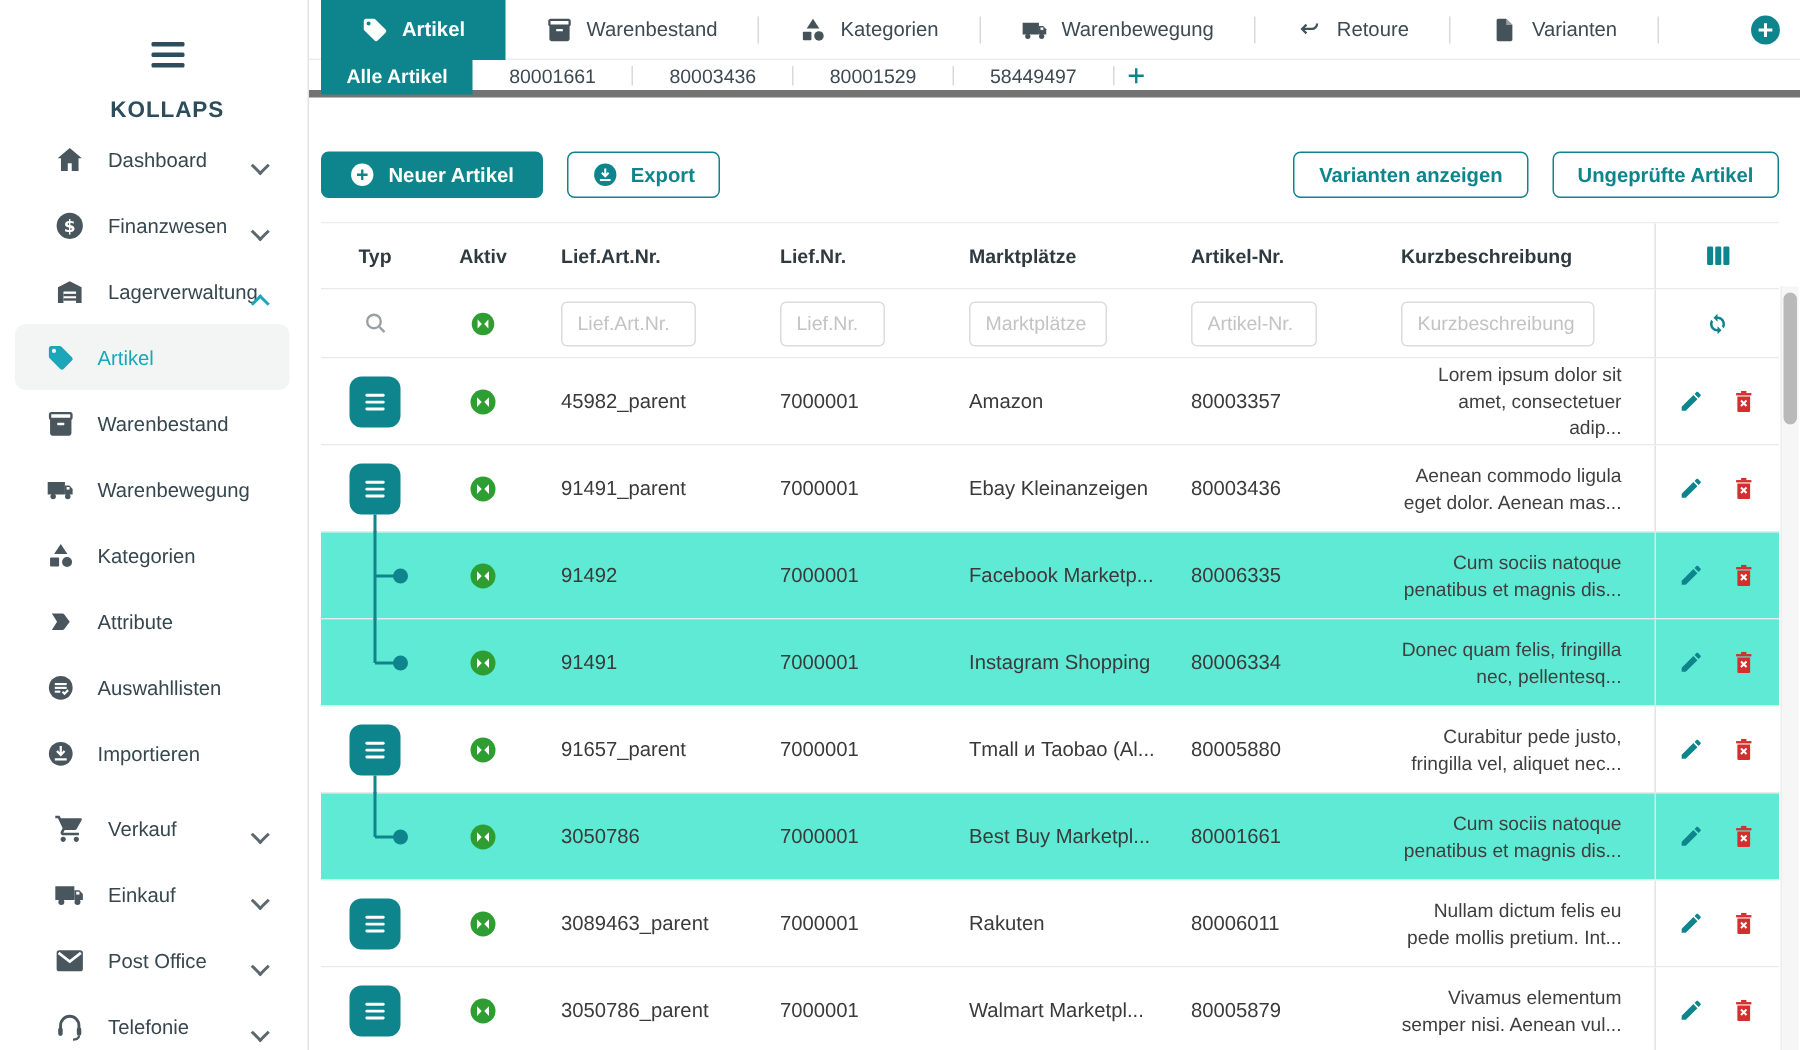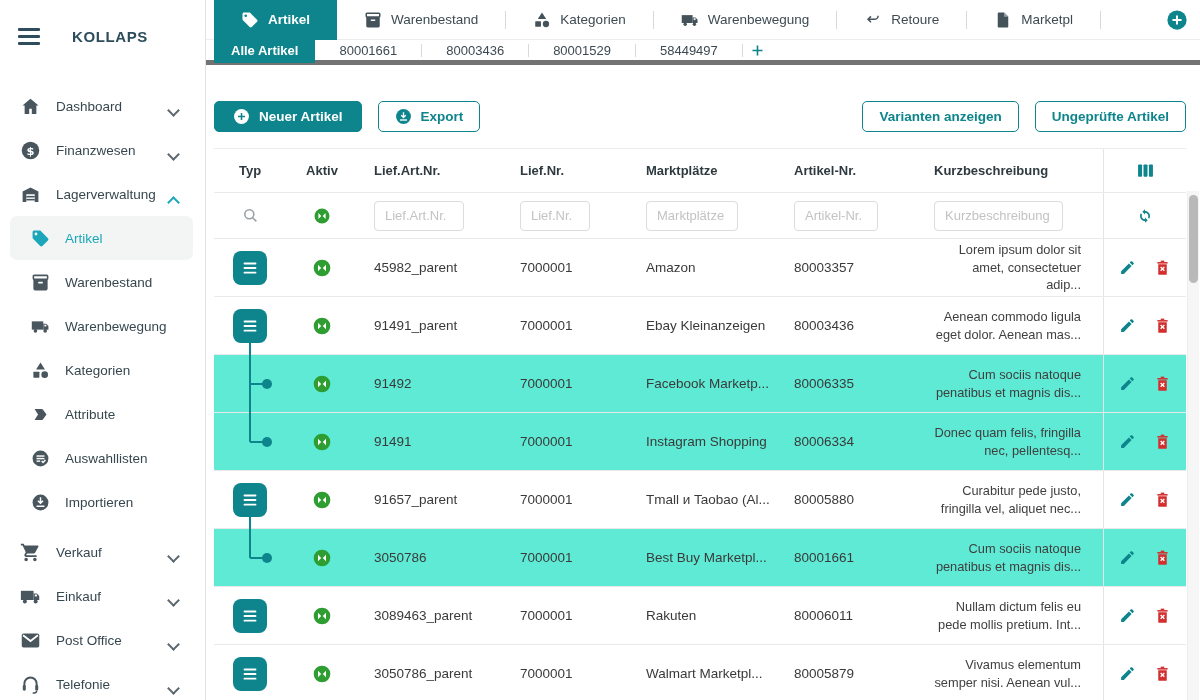--- a/index.html
+++ b/index.html
@@ -3,26 +3,26 @@
 <meta charset="utf-8">
 <style>
   * { margin:0; padding:0; box-sizing:border-box; }
   html,body { width:1200px; height:700px; overflow:hidden; background:#fff;
     font-family:"Liberation Sans", sans-serif; color:#3c4850; }
   .app { position:relative; width:1200px; height:700px; display:flex; }
 
   
   .sidebar { width:206px; min-width:206px; height:700px; background:#fff;
     border-right:1px solid #e3e3e3; padding-top:28px; overflow:hidden; }
-  .logo-row { display:flex; align-items:flex-start; gap:32px; padding:0 0 0 18px; height:34px; margin-bottom:22px; }
+  .logo-row { display:flex; align-items:center; gap:20px; padding:0 0 0 18px; height:34px; margin-bottom:22px;flex-direction:column; }
   .burger { display:flex; flex-direction:column; gap:4px; cursor:pointer; }
   .burger span { width:22px; height:3px; background:#2e4d5c; border-radius:1px; }
   .brand { font-size:15px; font-weight:bold; letter-spacing:.6px; color:#2e4d5c; }
   .side-item { position:relative; display:flex; align-items:center; gap:15px;
-    height:44px; padding-left:20px; font-size:13.5px; color:#37474f; cursor:pointer; }
+    height:44px; padding-left:36px; font-size:13.5px; color:#37474f; cursor:pointer; }
   .side-item .ic { width:21px; height:21px; color:#4a565e; flex:0 0 21px; }
   .side-item.sub { padding-left:31px; height:44px; }
   .side-item.sub .ic { width:19px; height:19px; flex-basis:19px; }
   .side-item.active { background:#f3f5f5; border-radius:7px; margin:0 12px 0 10px; padding-left:21px; color:#1ba7b9; }
   .side-item.active .ic { color:#1ba7b9; }
   .chev { position:absolute; right:28px; top:50%; width:8px; height:8px; }
   .chev::before { content:""; position:absolute; left:0; top:0; width:7px; height:7px;
     border-right:2px solid #5c676e; border-bottom:2px solid #5c676e; transform:rotate(45deg); }
   .chev.up::before { border-color:#1ba7b9; transform:rotate(-135deg); top:4px; }
   .group-gap { height:6px; }
@@ -370,21 +370,21 @@
         <svg class="ic">
             <use href="#i-return"></use>
           </svg>
         <span>Retoure</span>
       </div>
       <span class="vsep"></span>
       <div class="tab">
         <svg class="ic">
             <use href="#i-doc"></use>
           </svg>
-        <span>Marketpl</span>
+        <span>Varianten</span>
       </div>
       <span class="vsep"></span>
       <svg class="addcircle">
           <use href="#i-pluscircle"></use>
         </svg>
     </div>
 
     <div class="subtabbar">
       <div class="subtab active">
         <span>Alle Artikel</span>

